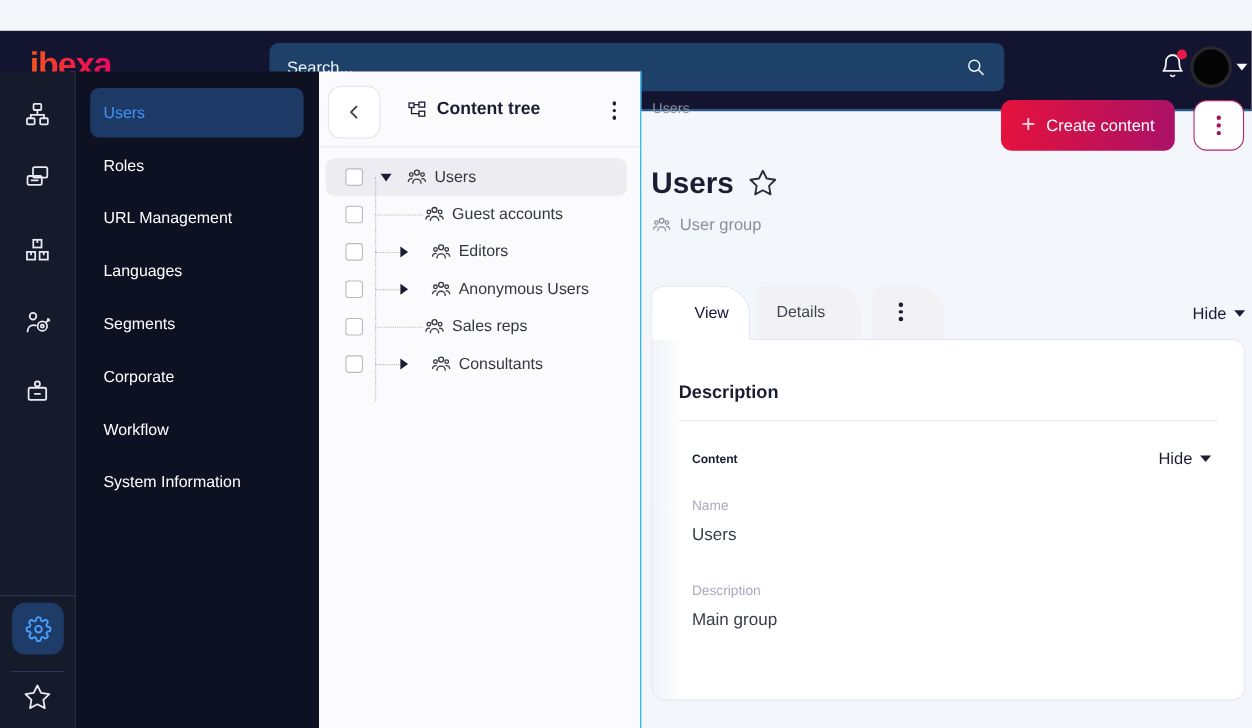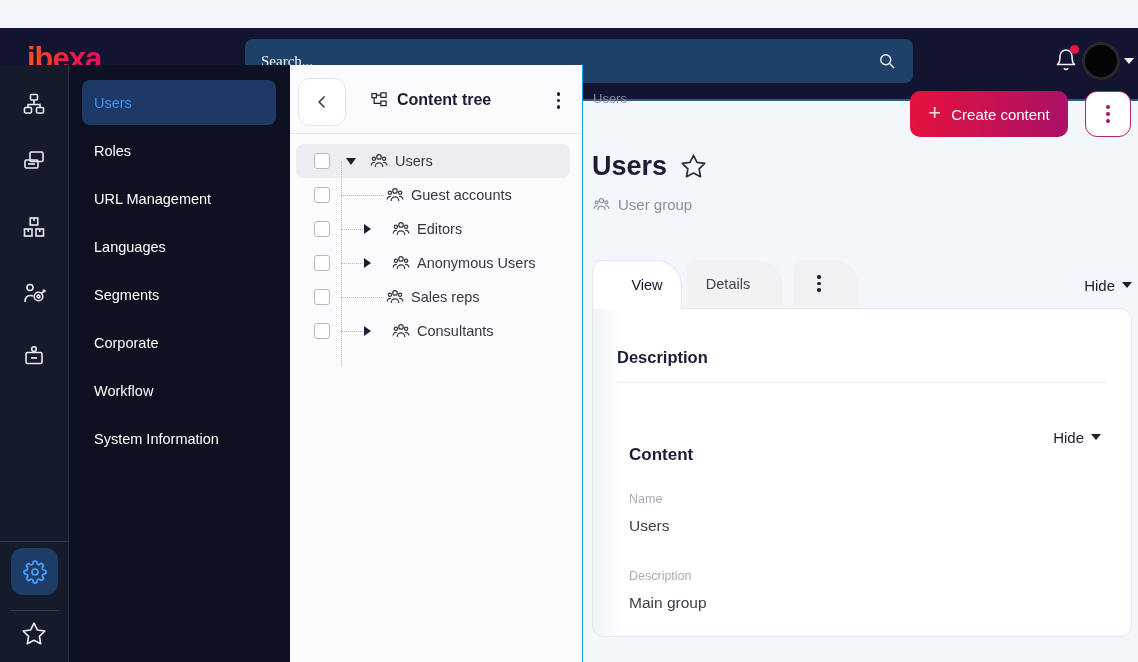--- a/index.html
+++ b/index.html
@@ -11,21 +11,21 @@
   
   .topbar { position:absolute; left:0; top:0; width:1138px; height:73px;
     background:#131430; border-bottom:2px solid #2a5a86;margin-top:28px; }
   .logo { position:absolute; left:27px; top:13px; font-size:31px; font-weight:800;
     letter-spacing:-1px;
     background:linear-gradient(90deg,#f4581c 0%,#f01e45 55%,#ee0a5f 100%);
     -webkit-background-clip:text; background-clip:text; color:transparent; }
   .search { position:absolute; left:245px; top:11px; width:668px; height:44px;
     background:#1e4169; border-radius:8px; display:flex; align-items:center; padding:0 16px; }
   .search input { flex:1; background:transparent; border:none; outline:none;
-    color:#fef9c3; font-size:15px; font-family:Liberation Serif, serif; }
+    color:#fef9c3; font-size:15px; font-family:Liberation Sans, sans-serif; }
   .search input::placeholder { color:#f2f4f8; opacity:1; }
   .search svg { flex:none; }
   .bell { position:absolute; left:1054px; top:20px; width:26px; height:26px; }
   .bell-dot { position:absolute; left:16px; top:-3px; width:9px; height:9px;
     border-radius:50%; background:#e8194a; }
   .avatar { position:absolute; left:1082px; top:14px; width:38px; height:38px;
     border-radius:50%; background:#050506; border:3px solid #28282c; }
   .tb-caret { position:absolute; left:1124px; top:30px; width:0; height:0;
     border:5px solid transparent; border-top:6px solid #ffffff; }
 
@@ -110,21 +110,21 @@
   .caret { display:inline-block; width:0; height:0; border:5px solid transparent;
     border-top:6px solid currentColor; margin-left:7px; margin-bottom:-4px; }
 
   
   .card { position:absolute; left:592px; top:308px; width:540px; height:329px;
     background:linear-gradient(90deg,#f0f3fa 0px,#ffffff 28px);
     border:1px solid #e5e8f0; border-radius:0 12px 12px 12px; }
   .card-h { margin:39px 24px 0 24px; font-size:16.5px; font-weight:bold; color:#1b1d33; }
   .card-divider { margin:15px 24px 0 24px; border-top:1px solid #e7e9f0; }
   .content-row { margin:26px 30px 0 36px; display:flex; justify-content:space-between; align-items:center; }
-  .content-row .sub-h { font-size:17px; font-weight:bold; color:#1b1d33;margin-top:36px; }
+  .content-row .sub-h { font-size:11px; font-weight:bold; color:#1b1d33; }
   .toggle { font-size:15px; color:#1b1d33; display:flex; align-items:center; cursor:pointer; }
   .f-label { margin:27px 0 0 36px; font-size:12.5px; color:#a8acbb; }
   .f-label.second { margin-top:34px; }
   .f-value { margin:11px 0 0 36px; font-size:15.5px; color:#3a3d4a; }
 
   svg { display:block; }
 </style>
 </head>
 <body>
 

